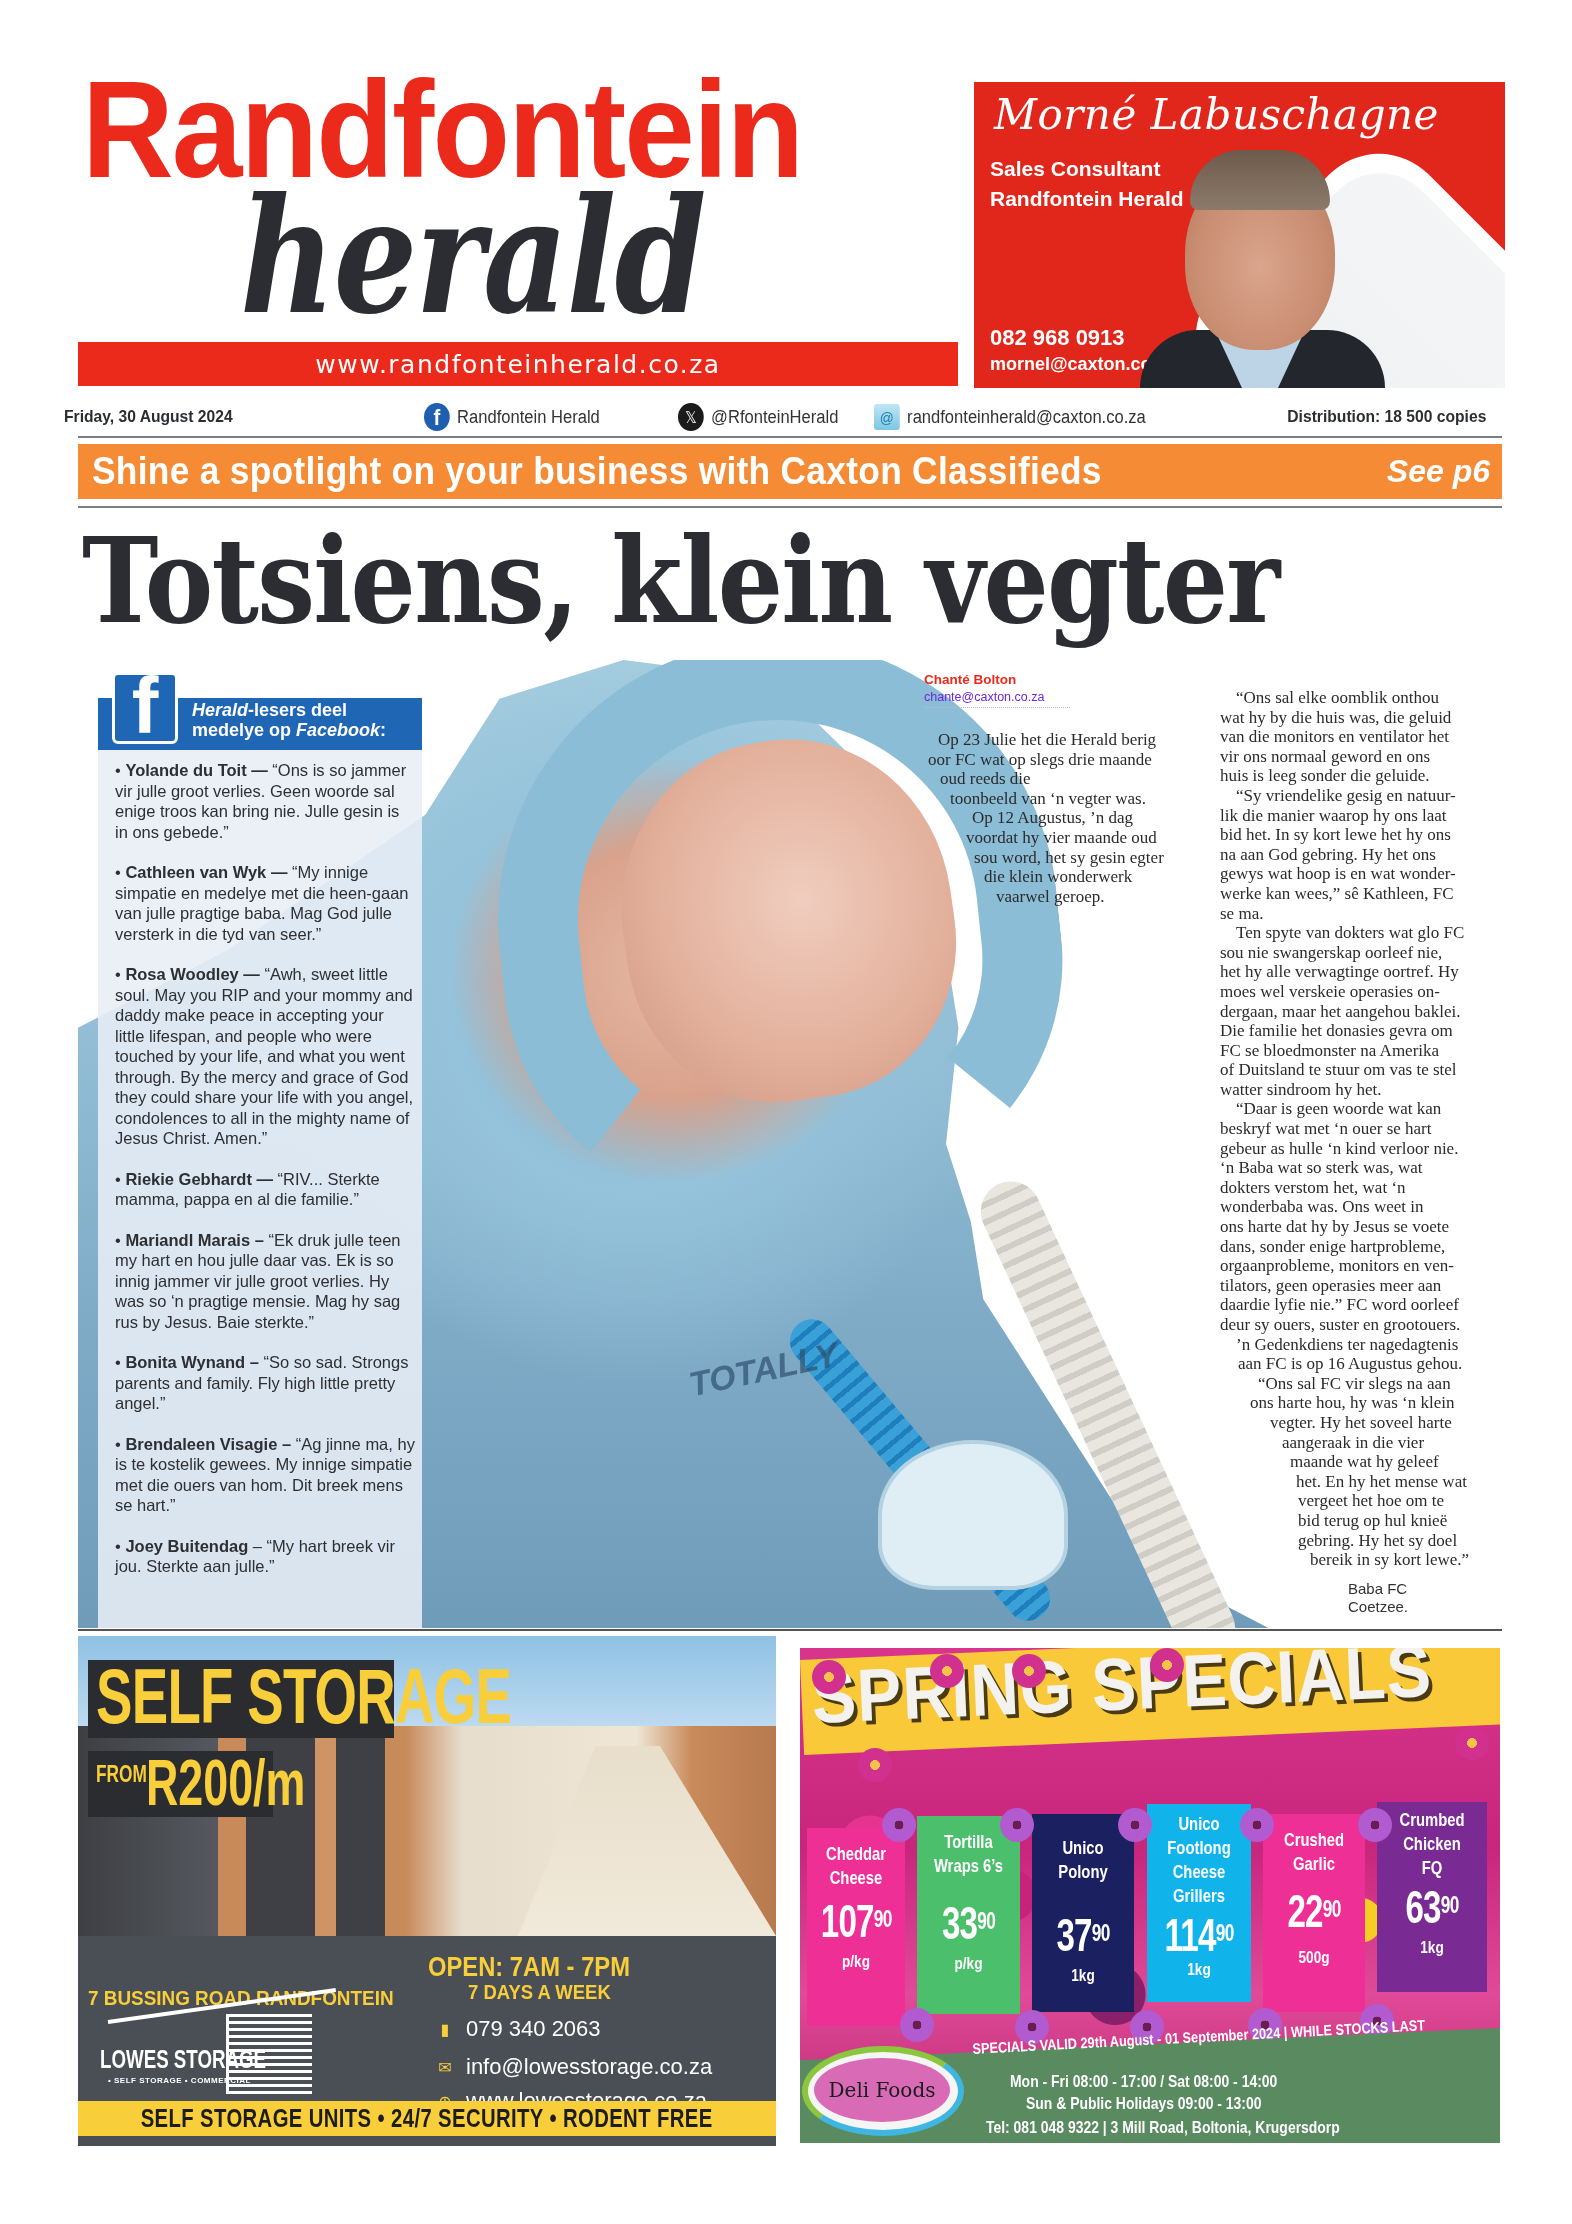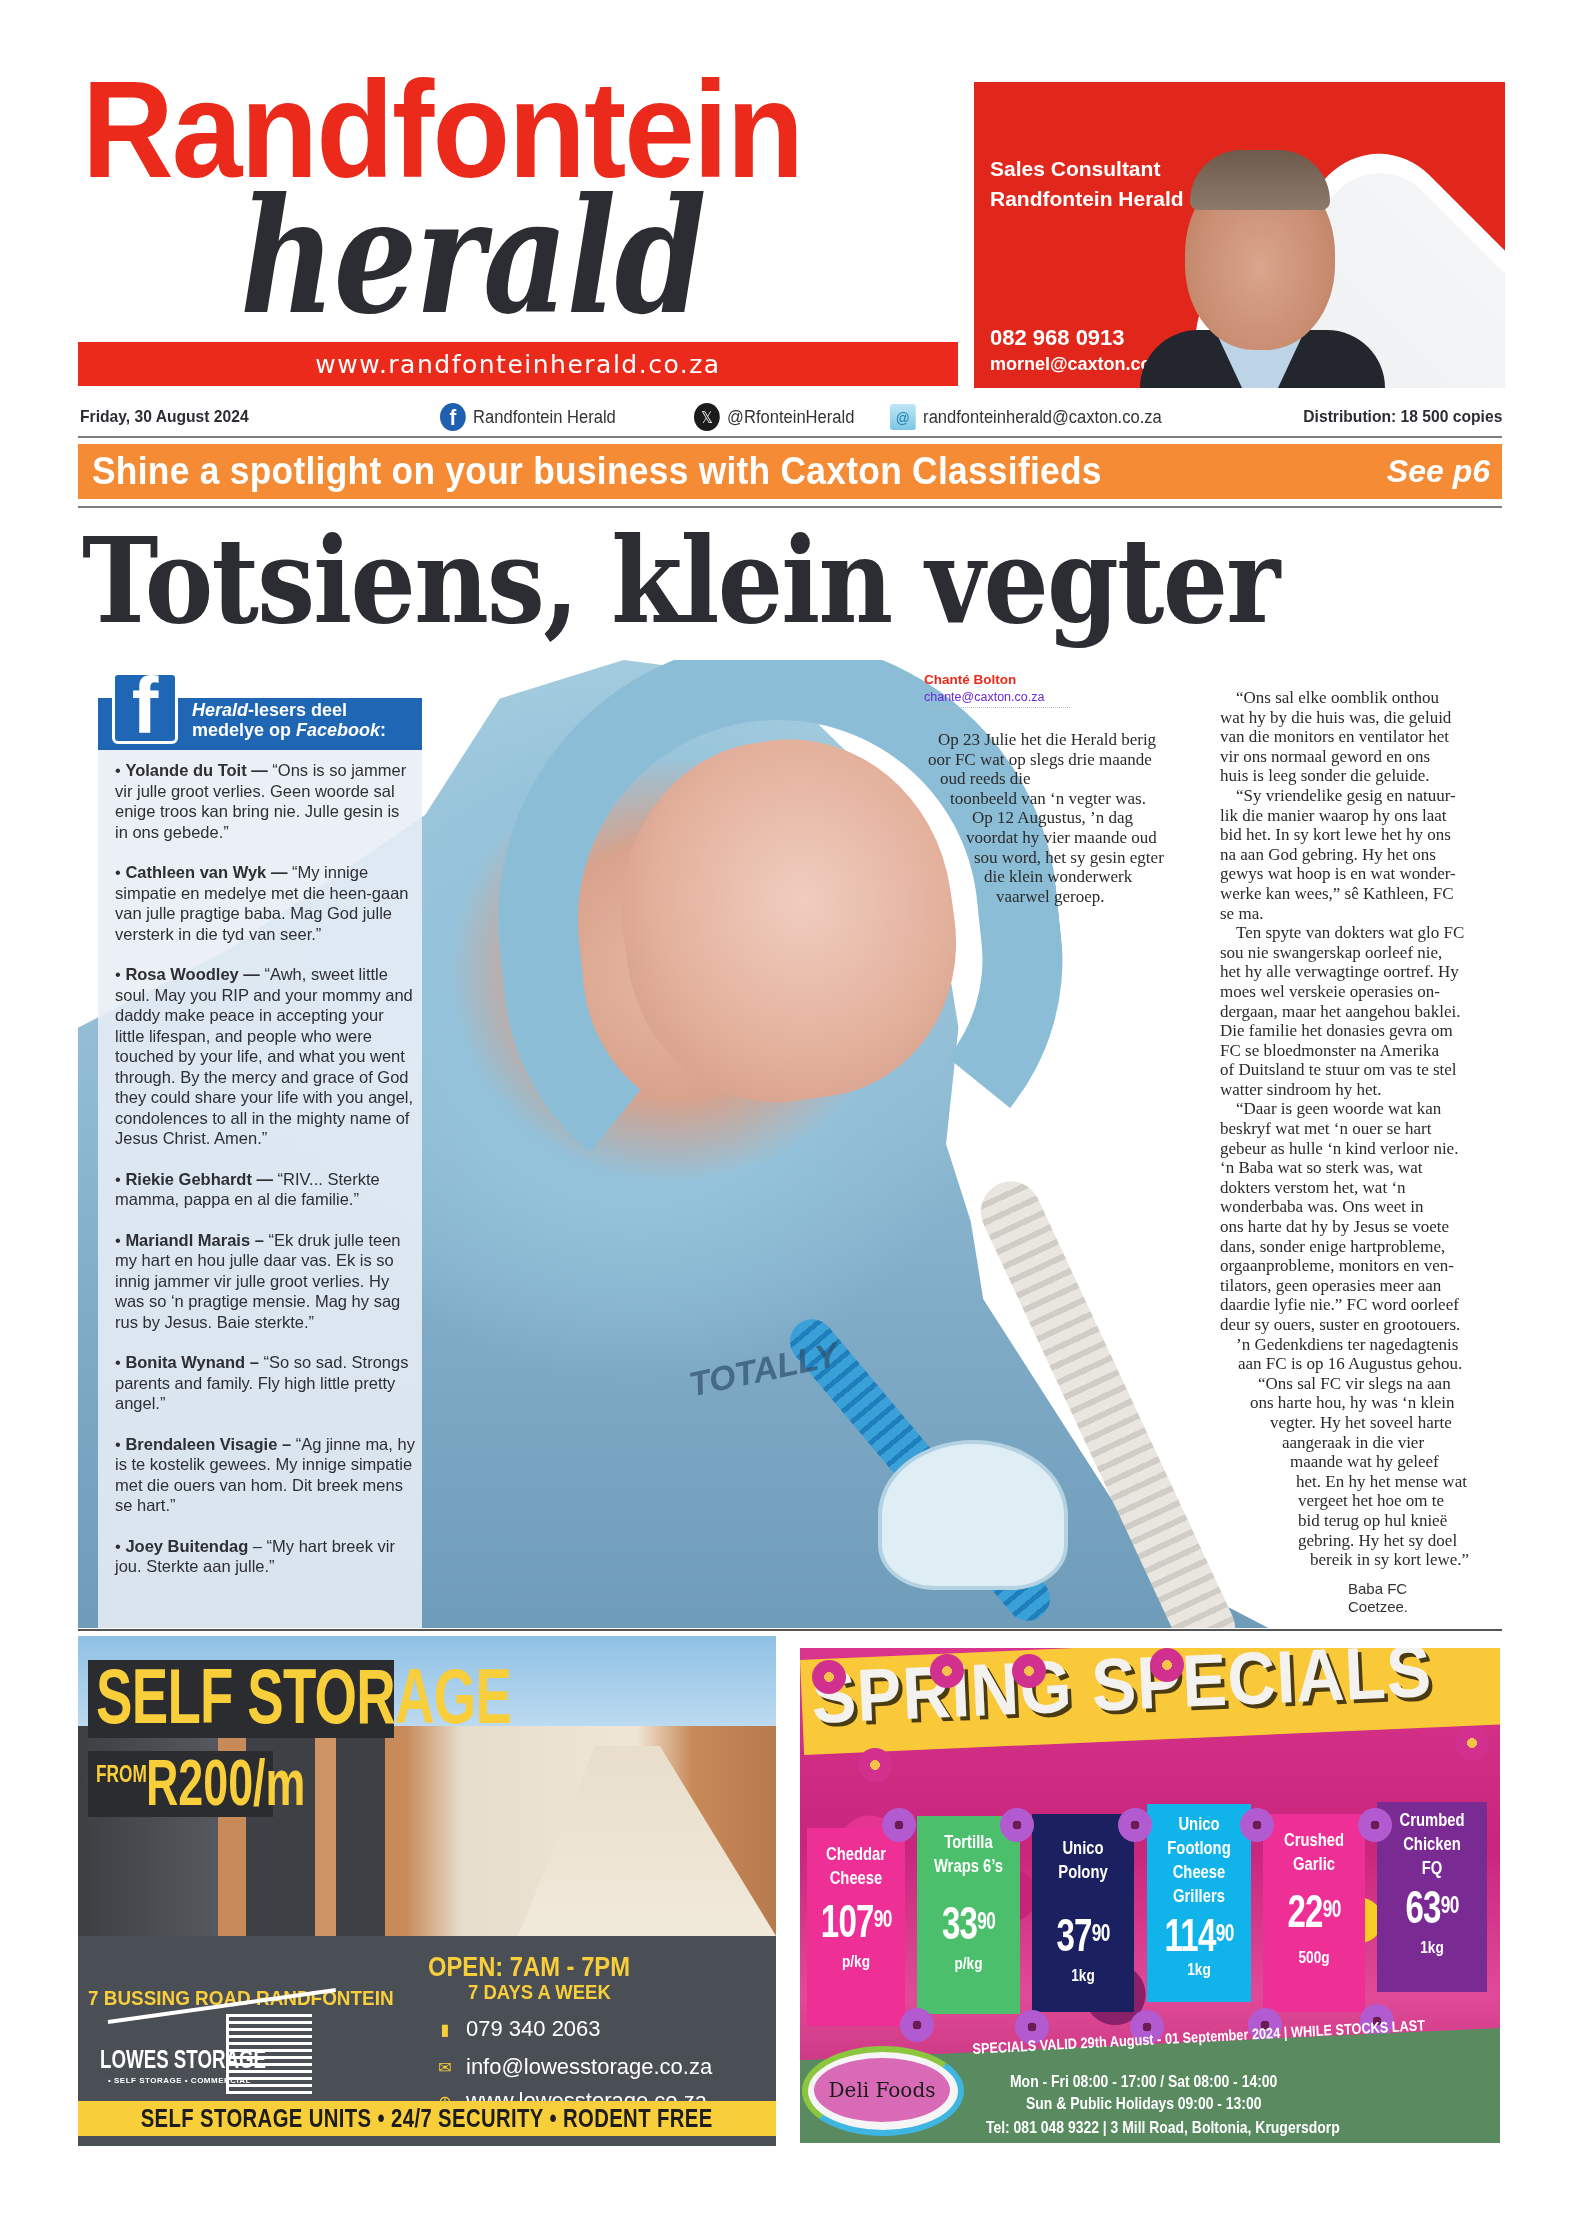--- a/index.html
+++ b/index.html
@@ -53,21 +53,21 @@
   .consultant-jacket {
     position: absolute; left: 1140px; top: 330px; width: 245px; height: 58px;
     border-radius: 60px 60px 0 0; background: #23262d;
   }
   .consultant-collar {
     position: absolute; left: 1215px; top: 330px; width: 90px; height: 58px; background: #bcd4e6;
     clip-path: polygon(0 0, 100% 0, 70% 100%, 30% 100%);
   }
 
   
-  .info-bar { position: absolute; left: 78px; top: 400px; width: 1424px; height: 34px; display: flex; align-items: center; font-size: 17px; }
+  .info-bar { position: absolute; left: 62px; top: 400px; width: 1424px; height: 34px; display: flex; align-items: center; font-size: 17px; }
   .info-date { position: absolute; left: 2px; font-weight: 700; font-size: 17px; transform: scaleX(0.92); transform-origin: left center; white-space: nowrap; }
   .info-social { position: absolute; display: flex; align-items: center; gap: 8px; font-size: 18px; white-space: nowrap; color: #333; transform: scaleX(0.92); transform-origin: left center; }
   .ico-fb { width: 28px; height: 28px; border-radius: 50%; background: #1f5fb0; color: #fff; font-weight: 700; font-size: 22px; display: flex; align-items: flex-end; justify-content: center; overflow: hidden; }
   .ico-x { width: 28px; height: 28px; border-radius: 50%; background: #1b1b1b; color: #fff; font-size: 16px; display: flex; align-items: center; justify-content: center; }
   .ico-mail { width: 28px; height: 26px; background: linear-gradient(180deg, #bfe6f5, #7cc7e3); border-radius: 3px; color: #1f7fb0; font-size: 15px; display: flex; align-items: center; justify-content: center; }
   .info-dist { position: absolute; right: 0; font-weight: 700; font-size: 17px; transform: scaleX(0.92); transform-origin: right center; white-space: nowrap; }
   .rule-thin { position: absolute; left: 78px; width: 1424px; height: 2px; background: #7b7d80; }
 
   
   .classifieds { position: absolute; left: 78px; top: 444px; width: 1424px; height: 55px; background: #f68b35; display: flex; align-items: center; padding-left: 14px; }
@@ -191,20 +191,21 @@
 
 <div class="masthead">
   <div class="mast-rand">Randfontein</div>
   <div class="mast-herald">herald</div>
   <div class="mast-url-bar">
     <span class="mast-url">www.randfonteinherald.co.za</span>
   </div>
 </div>
 
 <div class="consultant">
+  <div class="consultant-name">Morné Labuschagne</div>
   <div class="consultant-role">
     <div>Sales Consultant</div>
     <div>Randfontein Herald</div>
   </div>
   <div class="consultant-photo-frame"></div>
   <div class="consultant-photo"></div>
   <div class="consultant-phone">082 968 0913</div>
   <div class="consultant-email">mornel@caxton.co.za</div>
 </div>
 <div class="consultant-jacket"></div>

